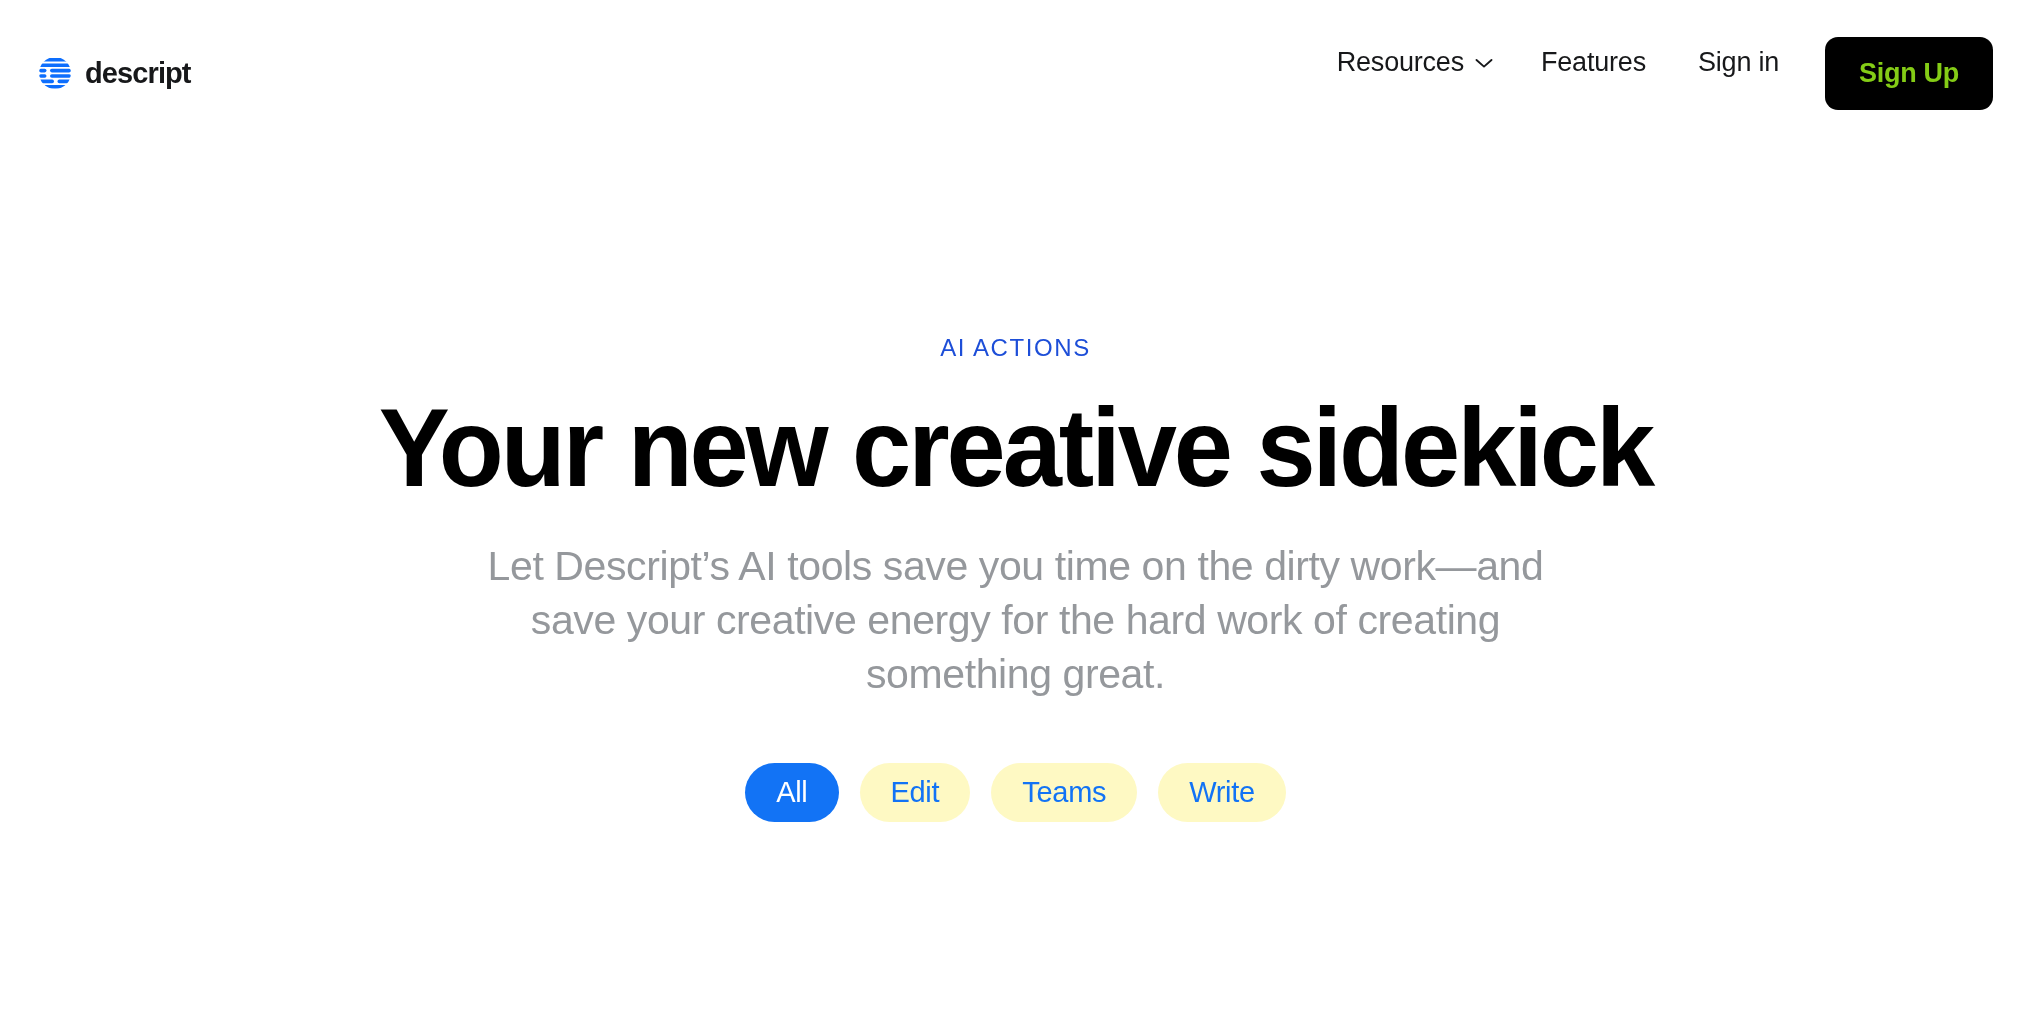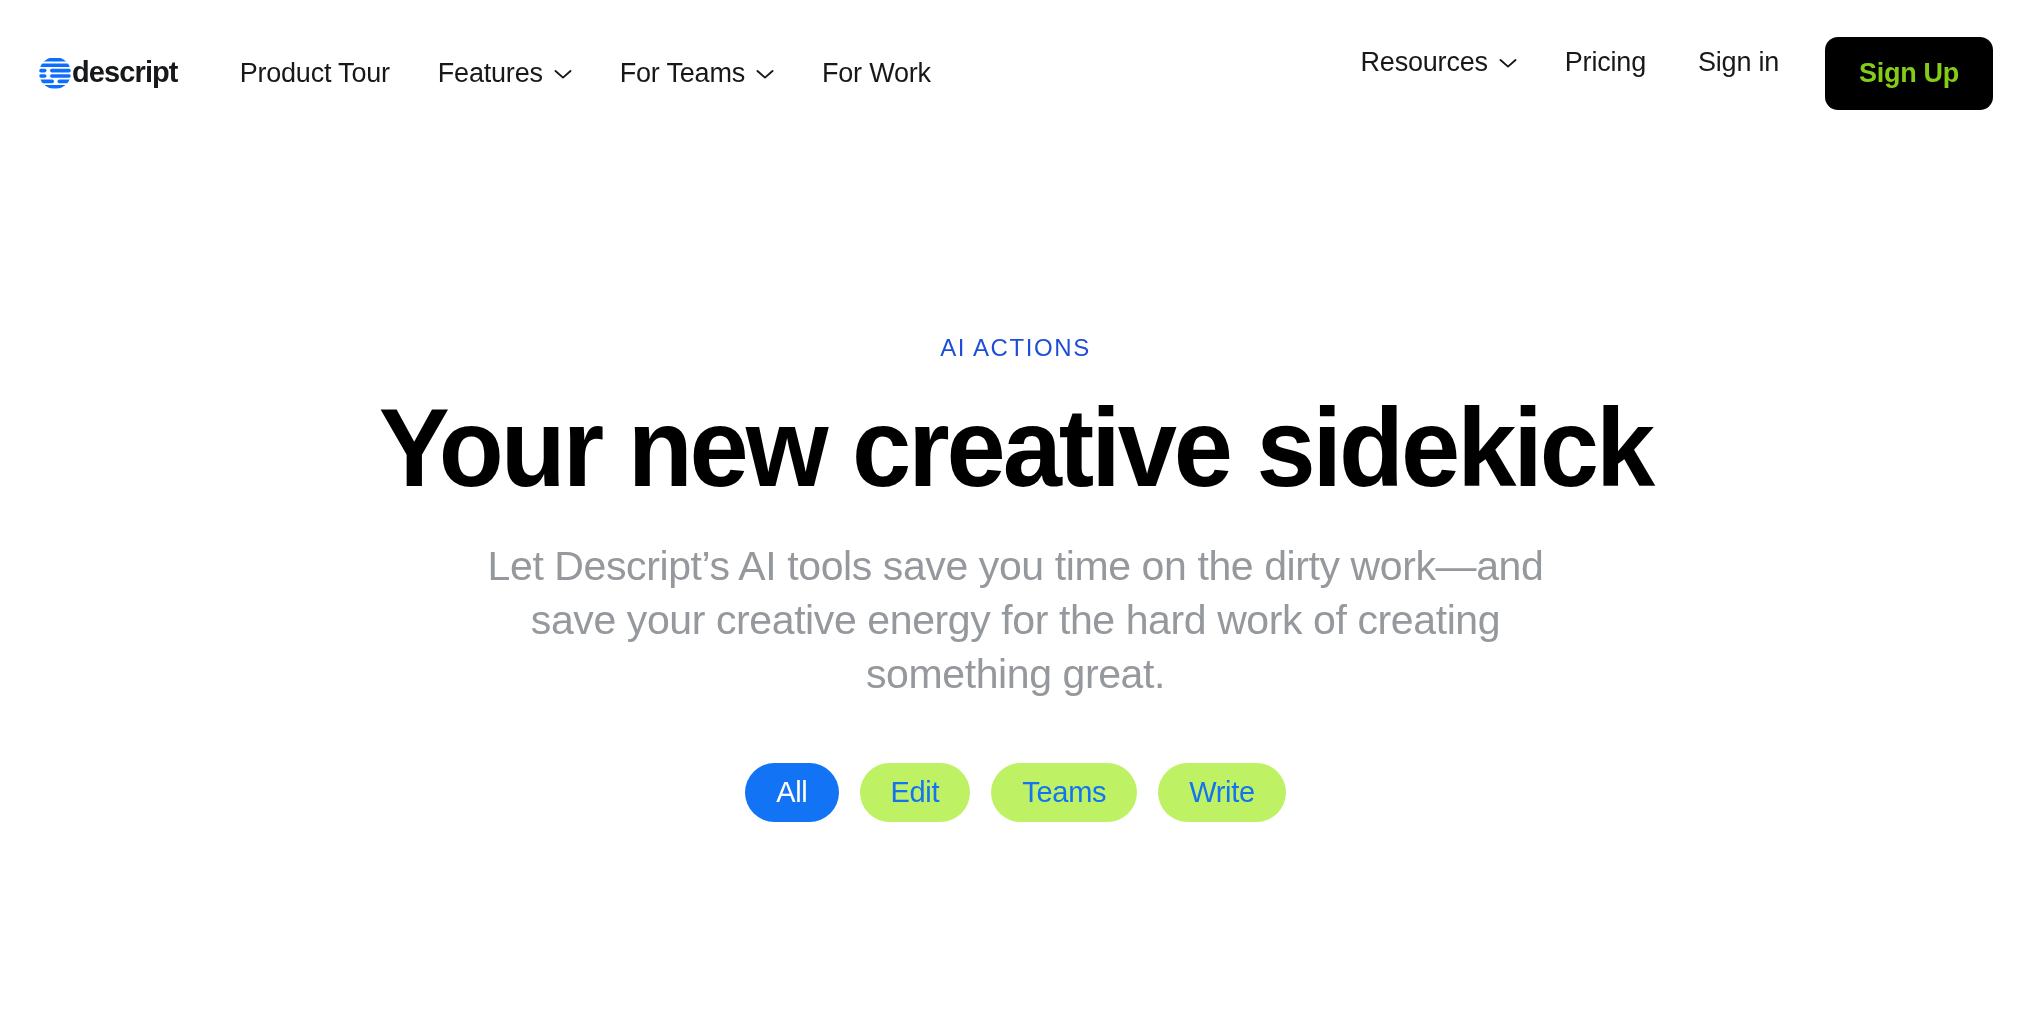--- a/index.html
+++ b/index.html
@@ -17,21 +17,22 @@
     height: 146px;
     display: flex;
     align-items: center;
     padding: 0 38px 0 38px;
     background: #ffffff;
     position: relative;
   }
 
   .brand {
     display: flex;
-    align-items: flex-start;
+    align-items: center;
+    gap: 13px;
     margin-right: 62px;
     text-decoration: none;
   }
 
   .logo-mark {
     width: 34px;
     height: 34px;
     display: block;
     flex: none;
   }
@@ -150,21 +151,21 @@
   .pill {
     font-size: 29px;
     font-weight: 400;
     border: none;
     border-radius: 40px;
     padding: 13px 31px;
     cursor: pointer;
     font-family: "Liberation Sans", sans-serif;
     letter-spacing: -0.3px;
     white-space: nowrap;
-    background: #bef264;
+    background: #fef9c3;
     color: #1273F5;
   }
 
   .pill.active {
     background: #1273F5;
     color: #ffffff;
   }
 </style>
 </head>
 <body>
@@ -186,57 +187,32 @@
         <rect x="1" y="18.2" width="7.5" height="3.6" rx="1.8"></rect>
         <rect x="12" y="18.2" width="21" height="3.6" rx="1.8"></rect>
         <rect x="1" y="23.6" width="15" height="3.6" rx="1.8"></rect>
         <rect x="19.5" y="23.6" width="13.5" height="3.6" rx="1.8"></rect>
         <rect x="1" y="29" width="32" height="3.6" rx="1.8"></rect>
       </g>
     </svg>
     <span class="brand-name">descript</span>
   </a>
 
-  <nav class="nav-left">
-
-    <div class="nav-item">
-      <span>Product Tour</span>
-    </div>
-
-    <div class="nav-item">
-      <span>Features</span>
-      <svg class="chev" viewBox="0 0 18 11">
-        <path d="M1.5 2 L9 8.6 L16.5 2" fill="none" stroke="#17181A" stroke-width="1.9" stroke-linecap="round" stroke-linejoin="round"></path>
-      </svg>
-    </div>
-
-    <div class="nav-item">
-      <span>For Teams</span>
-      <svg class="chev" viewBox="0 0 18 11">
-        <path d="M1.5 2 L9 8.6 L16.5 2" fill="none" stroke="#17181A" stroke-width="1.9" stroke-linecap="round" stroke-linejoin="round"></path>
-      </svg>
-    </div>
-
-    <div class="nav-item">
-      <span>For Work</span>
-    </div>
-
-  </nav>
 
   <nav class="nav-right">
 
     <div class="nav-item">
       <span>Resources</span>
       <svg class="chev" viewBox="0 0 18 11">
         <path d="M1.5 2 L9 8.6 L16.5 2" fill="none" stroke="#17181A" stroke-width="1.9" stroke-linecap="round" stroke-linejoin="round"></path>
       </svg>
     </div>
 
     <div class="nav-item">
-      <span>Pricing</span>
+      <span>Features</span>
     </div>
 
     <div class="signin">Sign in</div>
 
     <button class="signup-btn">Sign Up</button>
 
   </nav>
 
 </header>
 

